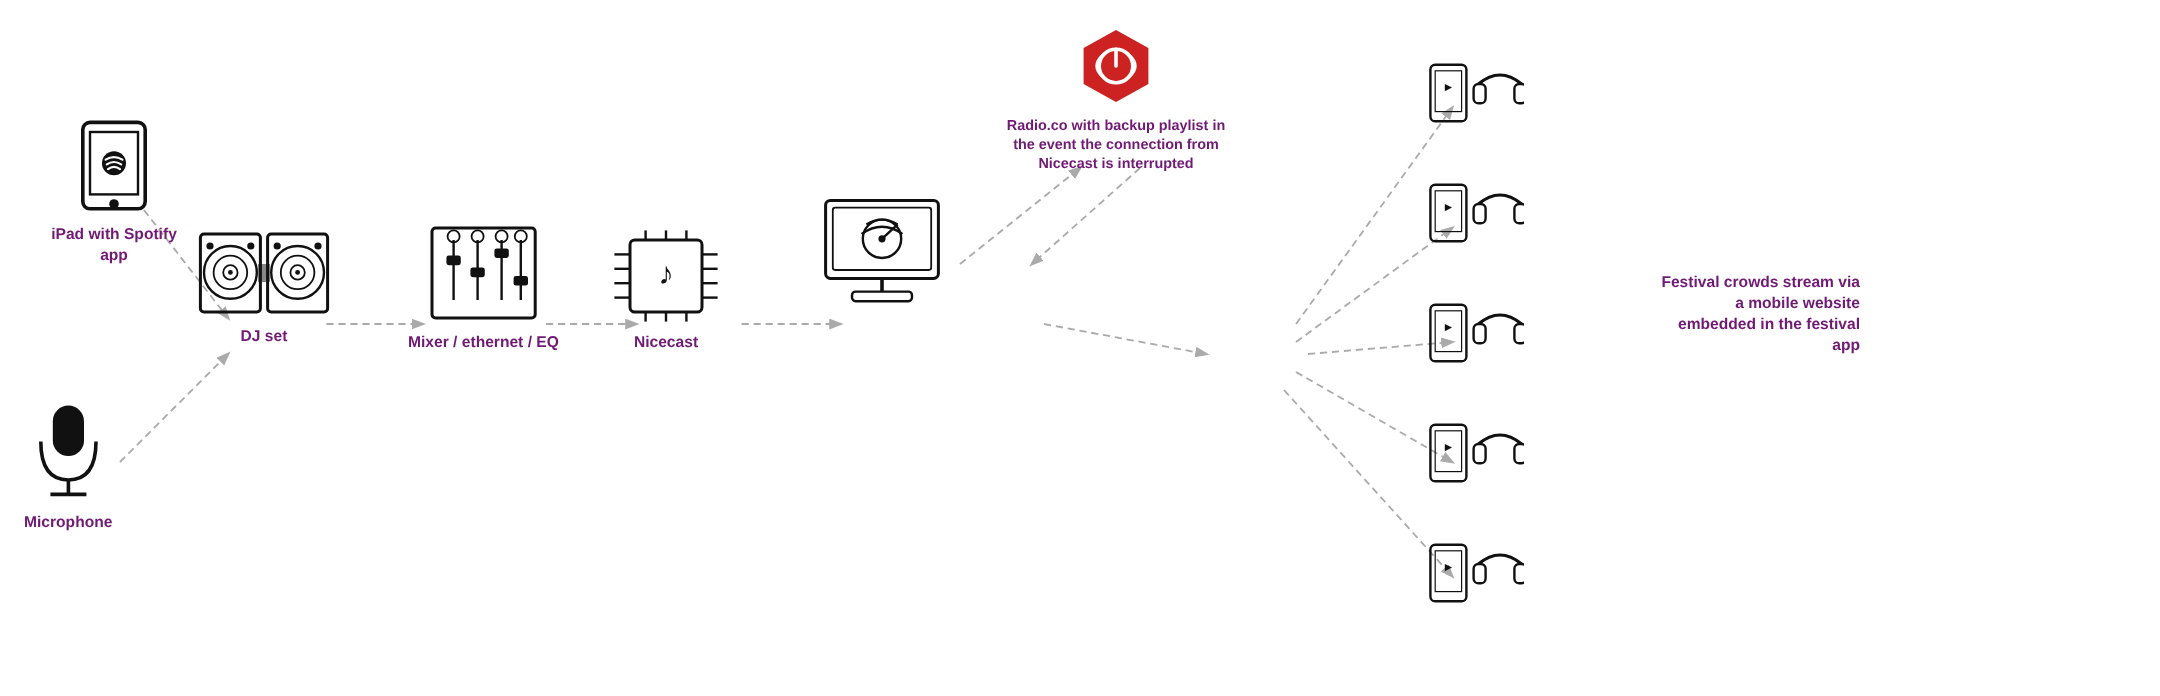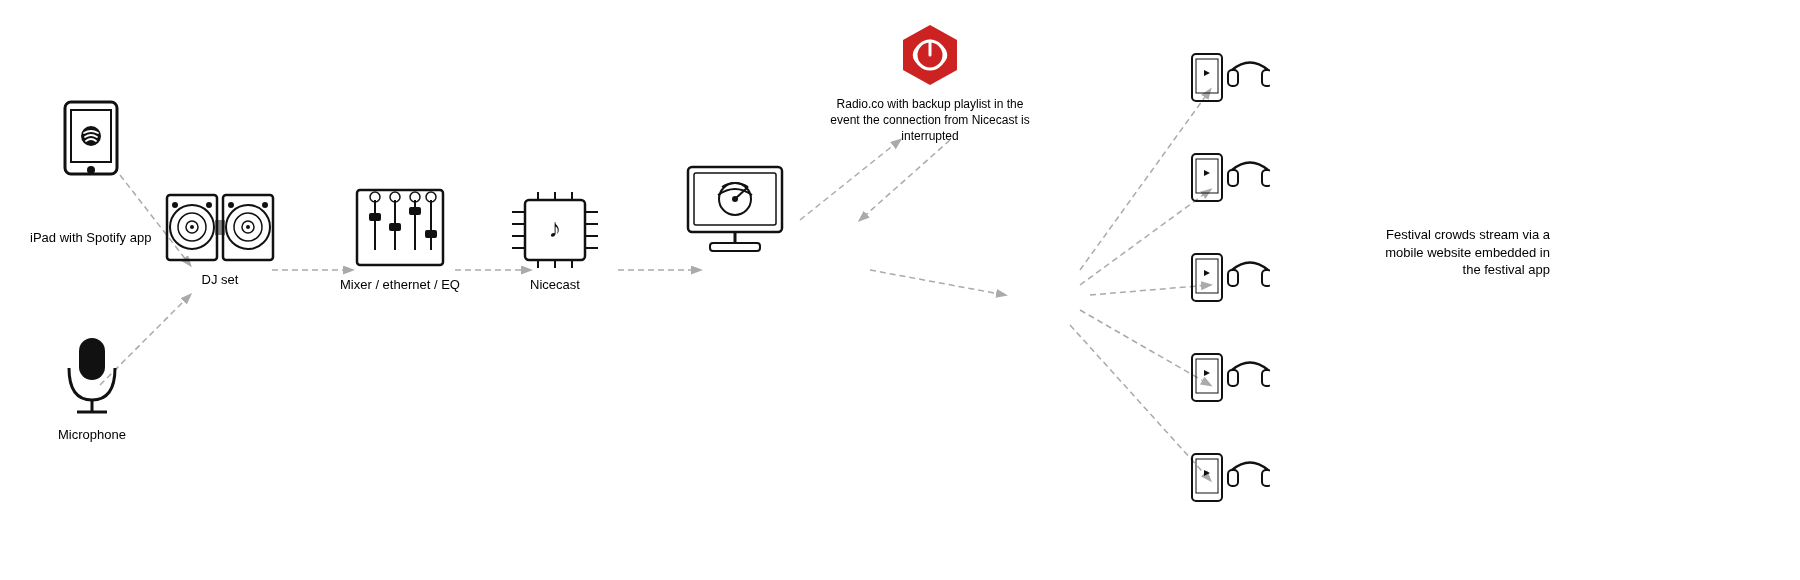--- a/index.html
+++ b/index.html
@@ -18,24 +18,25 @@
     }
     .node {
       position: absolute;
       display: flex;
       flex-direction: column;
       align-items: center;
       text-align: center;
     }
     .node-label {
       font-size: 13px;
-      color: #000000;
+      color: #701a75;
       margin-top: 6px;
       line-height: 1.35;
       max-width: 130px;
+      font-weight: bold;
     }
     svg.diagram-svg {
       position: absolute;
       top: 0; left: 0;
       width: 1800px;
       height: 580px;
       pointer-events: none;
     }
     
     .icon-wrap {
@@ -76,38 +77,38 @@
     <line x1="1080" y1="310" x2="1210" y2="385" stroke="#aaa" stroke-width="1.5" stroke-dasharray="6,4" marker-end="url(#arrow)"></line>
 
     <line x1="1070" y1="325" x2="1210" y2="480" stroke="#aaa" stroke-width="1.5" stroke-dasharray="6,4" marker-end="url(#arrow)"></line>
     <defs>
       <marker id="arrow" markerWidth="8" markerHeight="8" refX="6" refY="3" orient="auto">
         <path d="M0,0 L0,6 L8,3 z" fill="#aaa"></path>
       </marker>
     </defs>
   </svg>
 
-  <div class="node" style="left:30px;top:100px;gap:43px;">
+  <div class="node" style="left:30px;top:100px;">
     <div class="icon-wrap">
       <svg width="60" height="80" viewBox="0 0 60 80">
         <rect x="4" y="2" width="52" height="72" rx="6" ry="6" fill="none" stroke="#111" stroke-width="3"></rect>
         <rect x="10" y="10" width="40" height="52" fill="none" stroke="#111" stroke-width="2"></rect>
         <circle cx="30" cy="70" r="4" fill="#111"></circle>
 
         <circle cx="30" cy="36" r="10" fill="#111"></circle>
         <path d="M23,33 Q30,29 37,33" stroke="#fff" stroke-width="1.8" fill="none" stroke-linecap="round"></path>
         <path d="M24,37 Q30,33 36,37" stroke="#fff" stroke-width="1.8" fill="none" stroke-linecap="round"></path>
         <path d="M25,41 Q30,37 35,41" stroke="#fff" stroke-width="1.8" fill="none" stroke-linecap="round"></path>
       </svg>
     </div>
     <div class="node-label">iPad with
 Spotify app</div>
   </div>
 
-  <div class="node" style="left:20px;top:330px;margin-left:37px;">
+  <div class="node" style="left:20px;top:330px;">
     <div class="icon-wrap">
       <svg width="70" height="90" viewBox="0 0 70 90">
 
         <rect x="22" y="8" width="26" height="42" rx="13" ry="13" fill="#111"></rect>
 
         <path d="M12,38 Q12,70 35,70 Q58,70 58,38" fill="none" stroke="#111" stroke-width="3"></path>
         <line x1="35" y1="70" x2="35" y2="82" stroke="#111" stroke-width="3"></line>
         <line x1="20" y1="82" x2="50" y2="82" stroke="#111" stroke-width="3"></line>
       </svg>
     </div>

